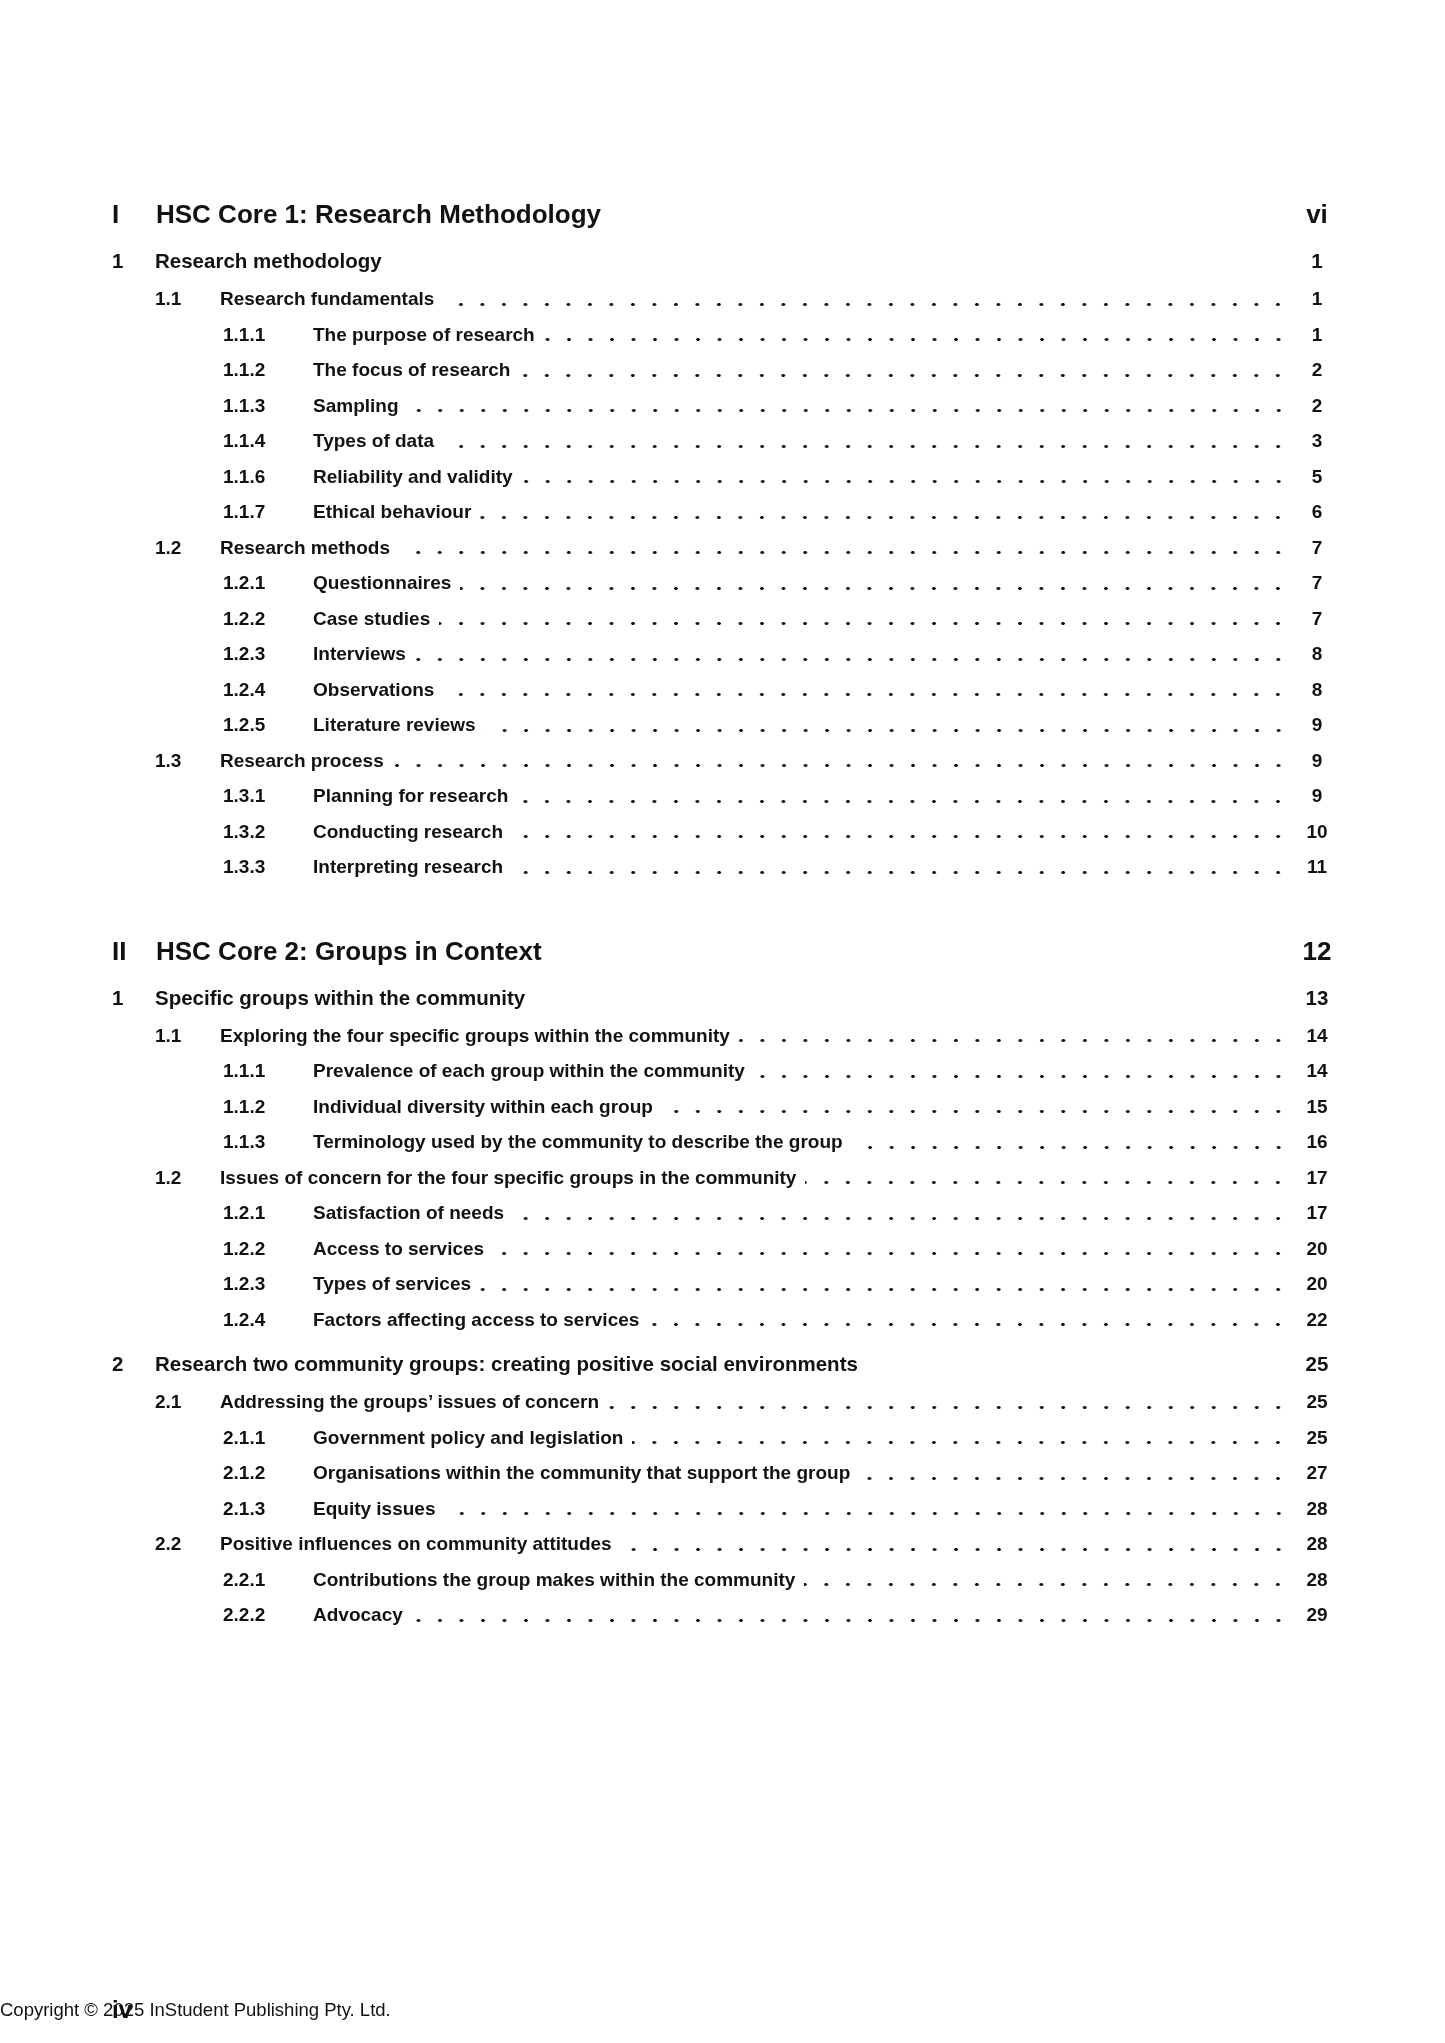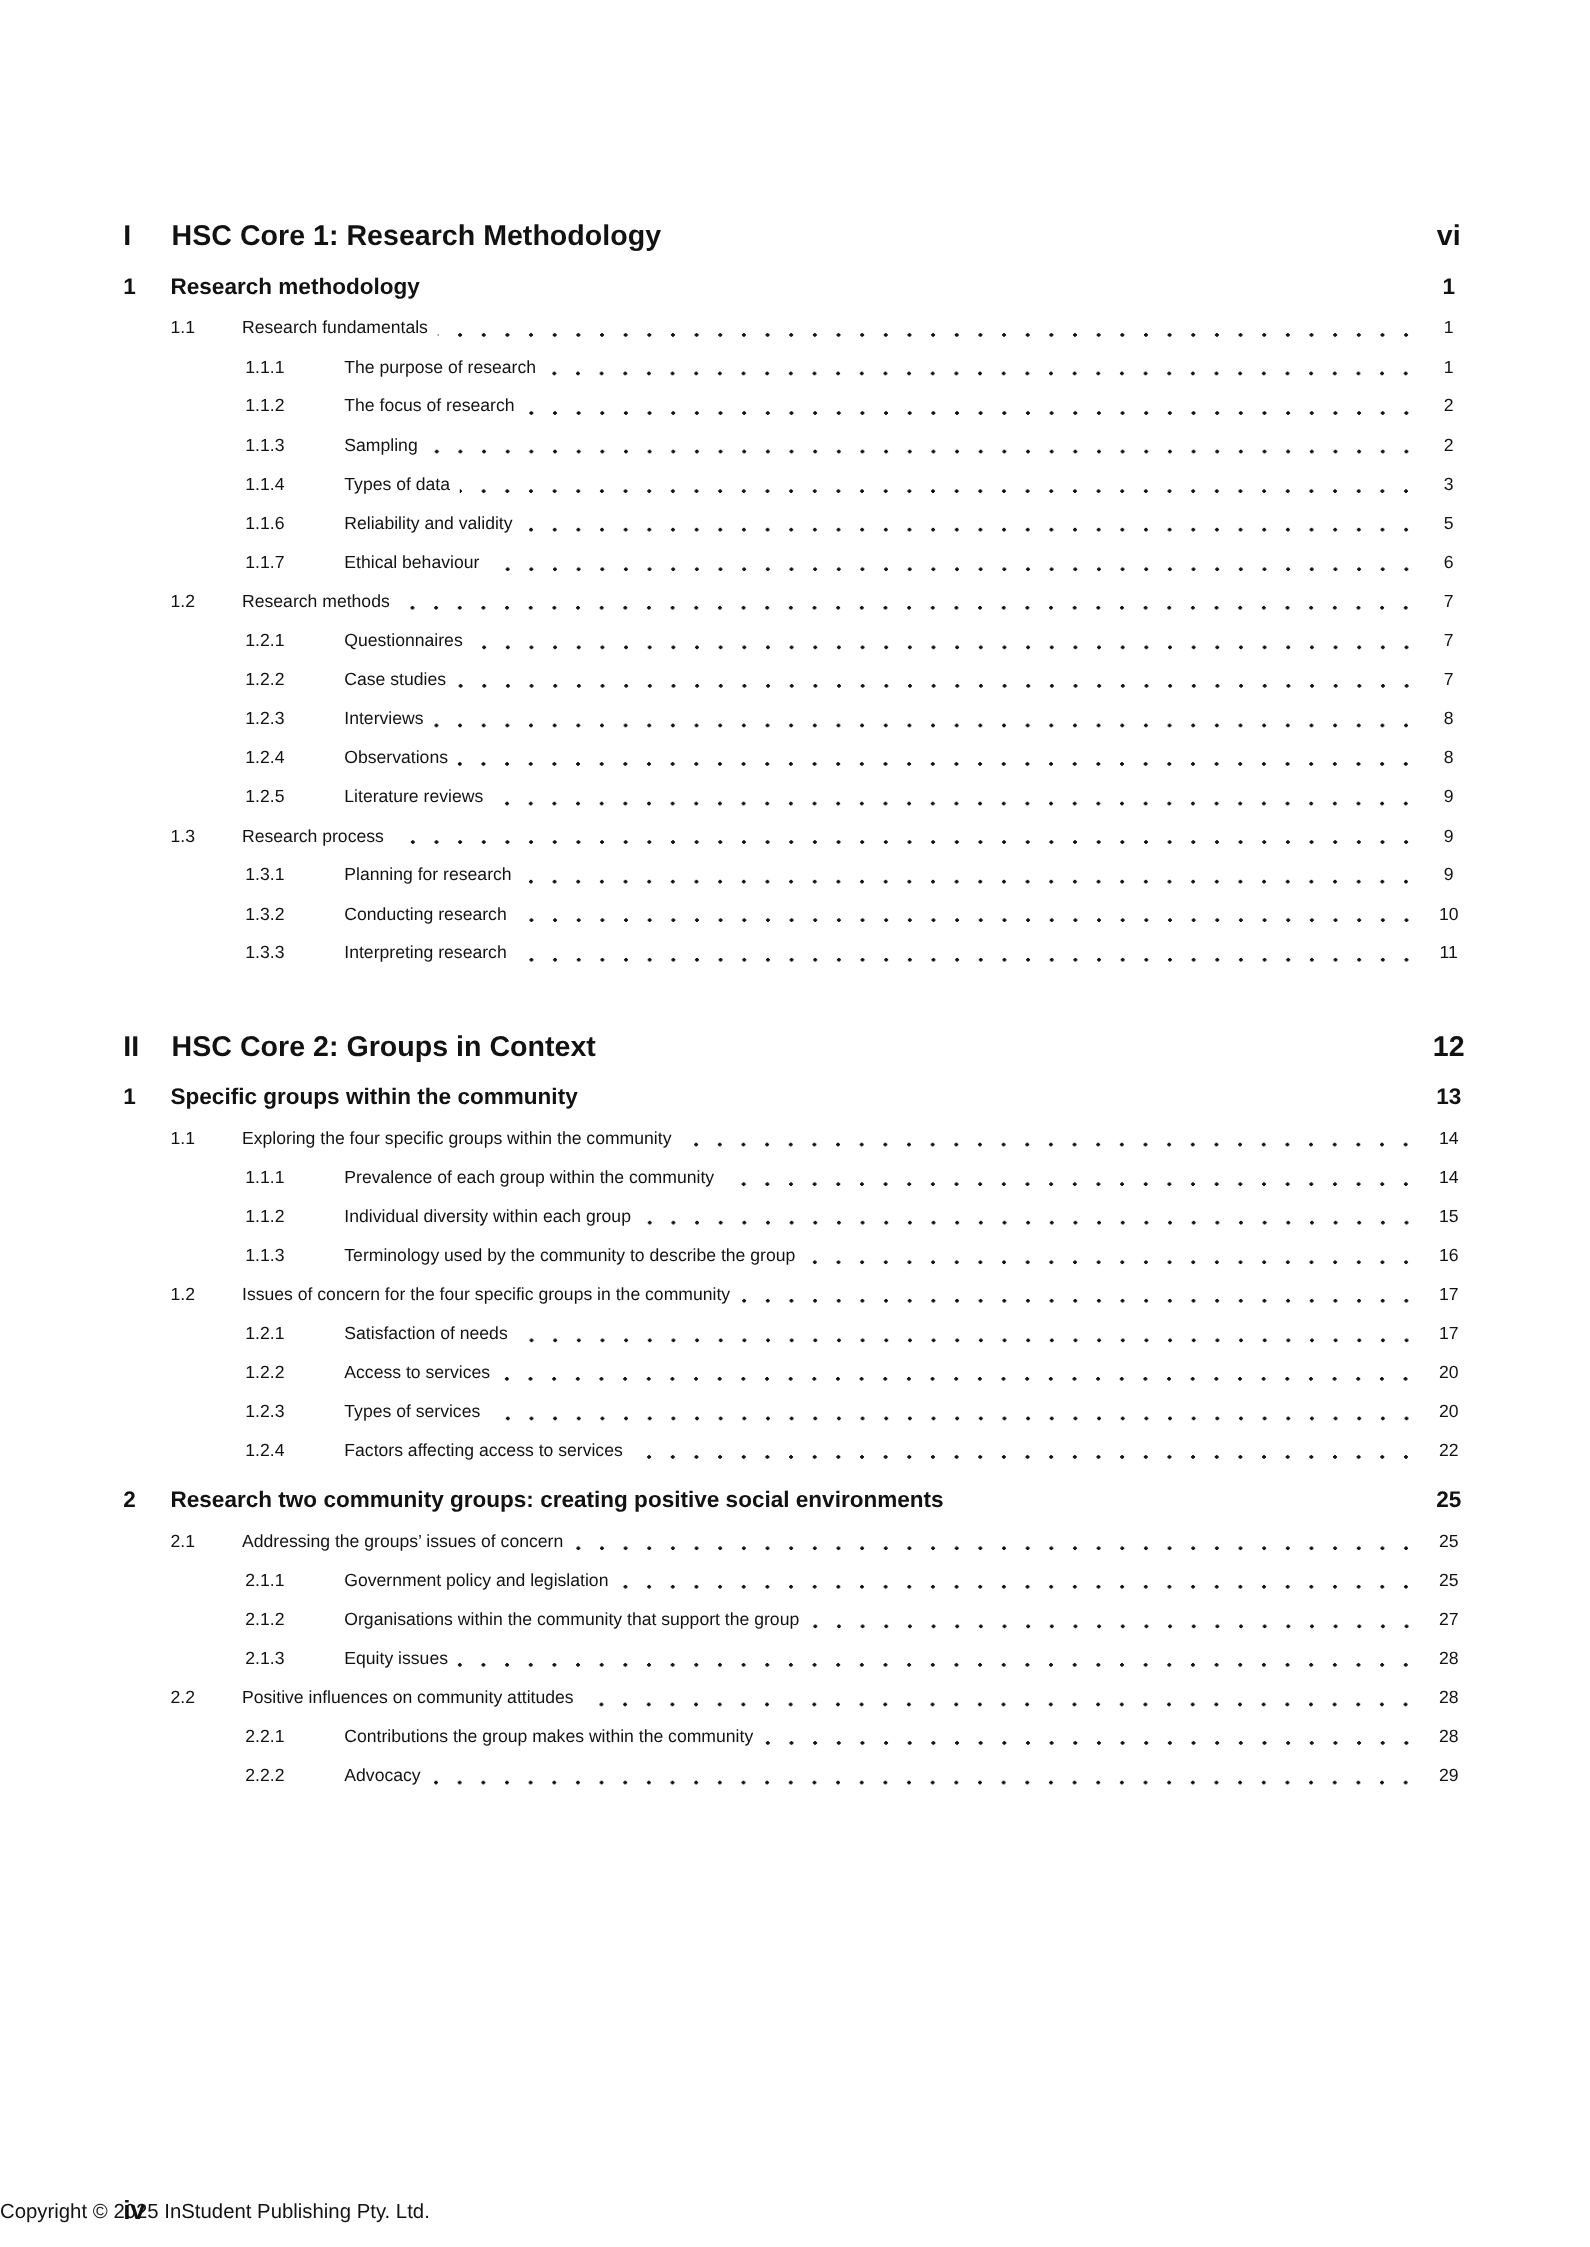--- a/index.html
+++ b/index.html
@@ -34,22 +34,22 @@
     line-height: 40px;
     margin-top: 46px;
   }
   .lvl-chapter {
     font-size: 20.5px;
     font-weight: 700;
     line-height: 40px;
     margin-top: 7px;
   }
   .lvl-section, .lvl-subsection {
-    font-size: 16px;
-    font-weight: 400;
+    font-size: 19px;
+    font-weight: 700;
     line-height: 35.5px;
   }
   .num { flex: 0 0 auto; }
   .lvl-part     > .num { width: 44px; }
   .lvl-chapter  > .num { width: 43px; }
   .lvl-section    > .num { margin-left: 43px;  width: 65px; }
   .lvl-subsection > .num { margin-left: 111px; width: 90px; }
   .entry-title { white-space: nowrap; }
   .spacer { flex: 1 1 auto; }
   .leader {

